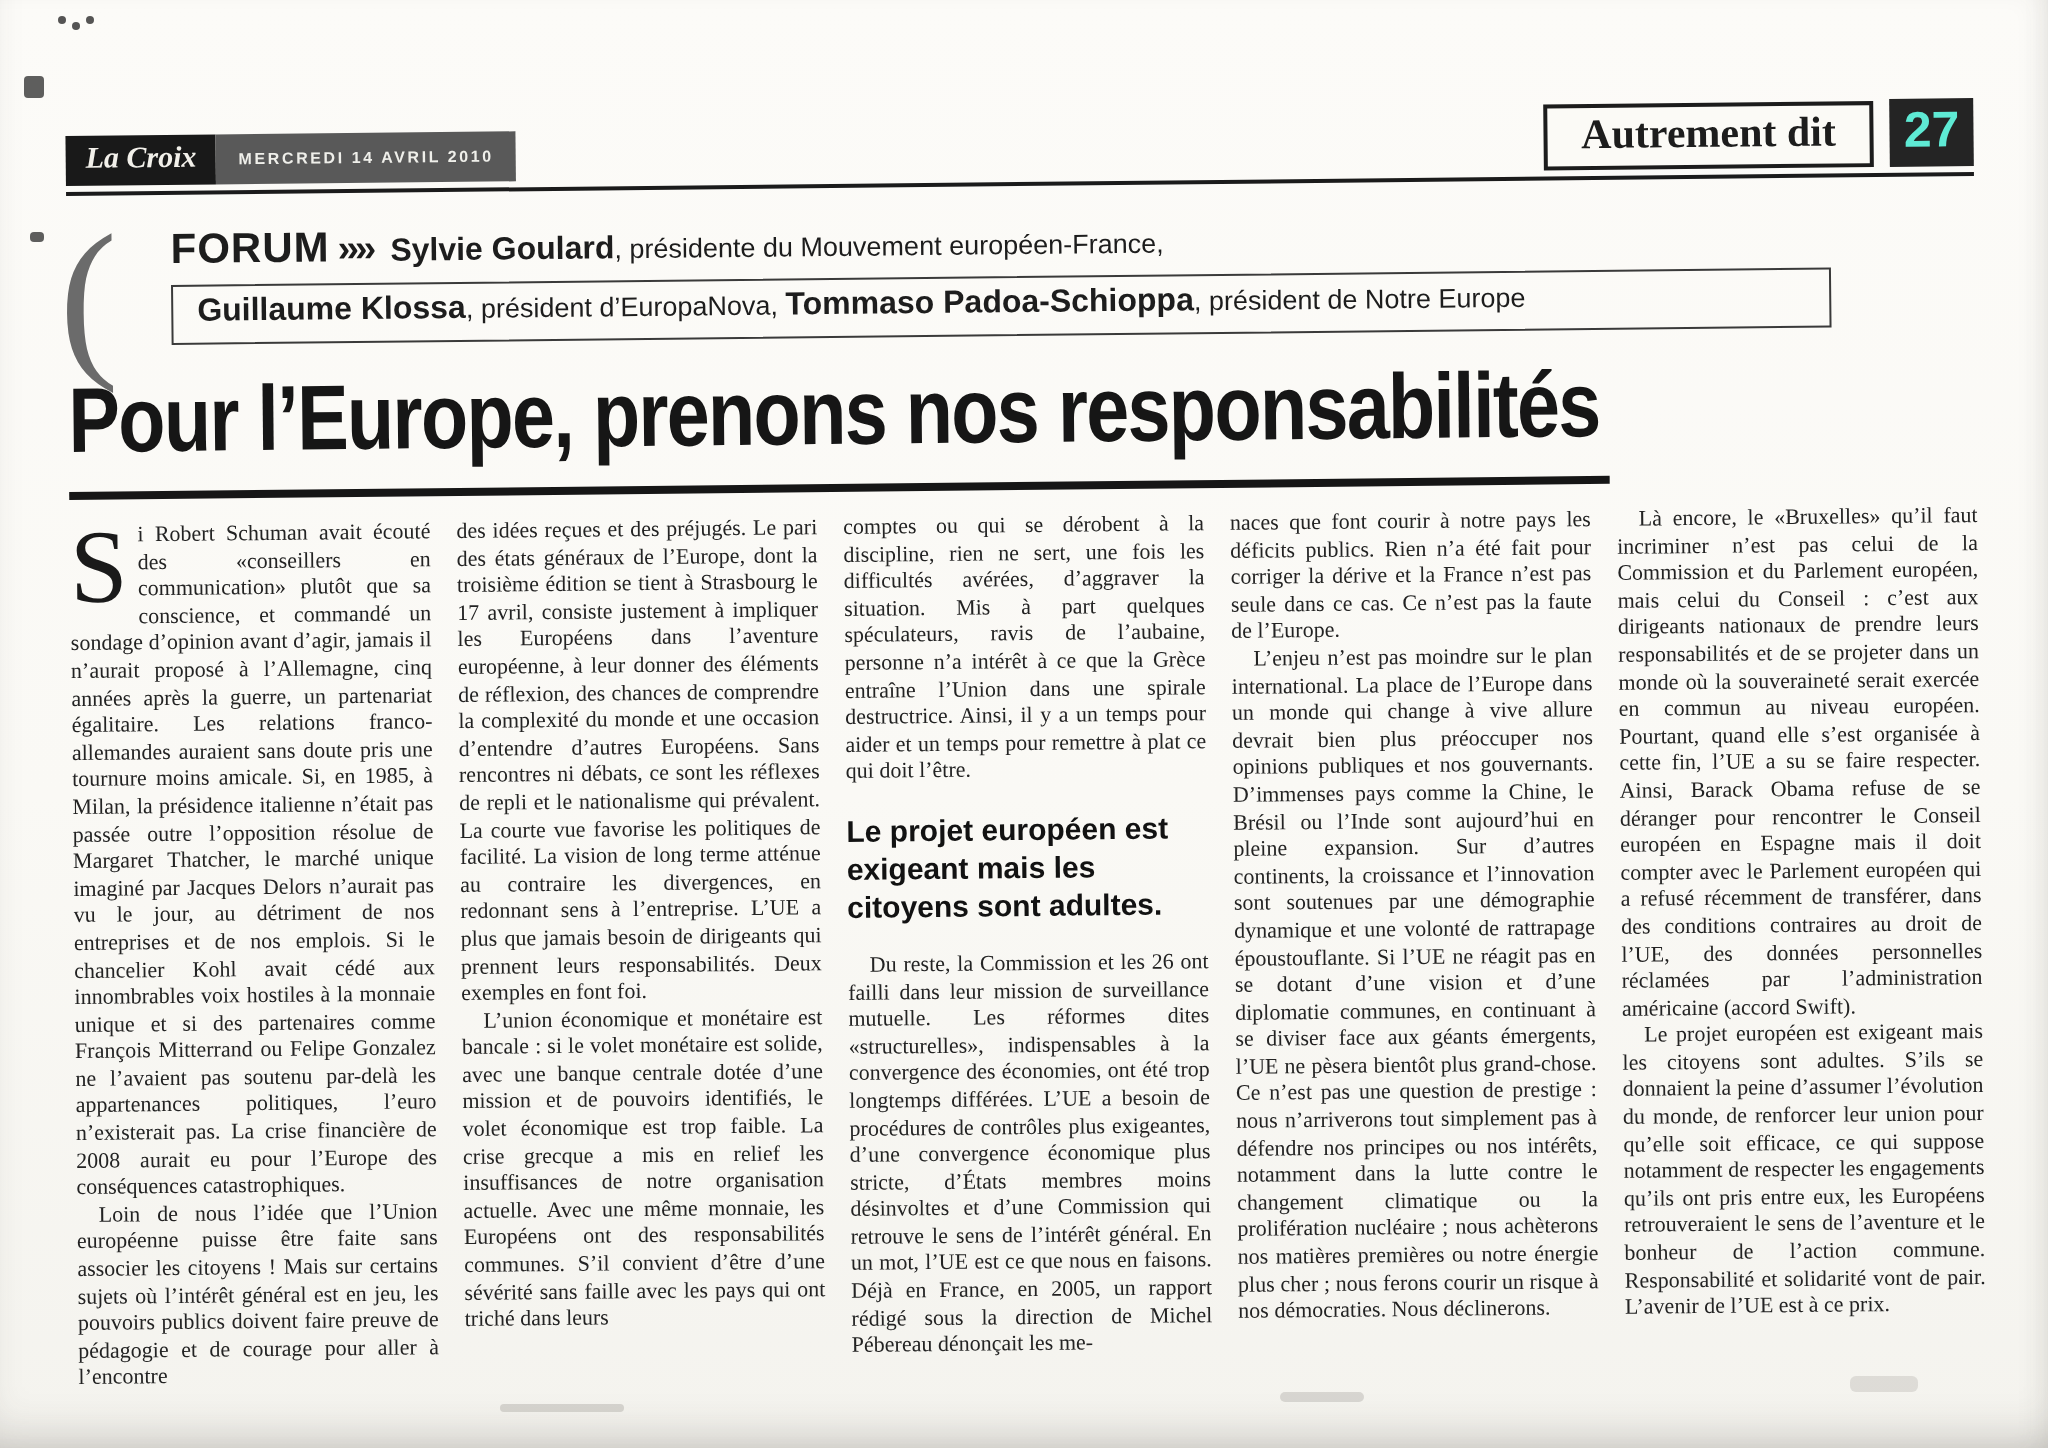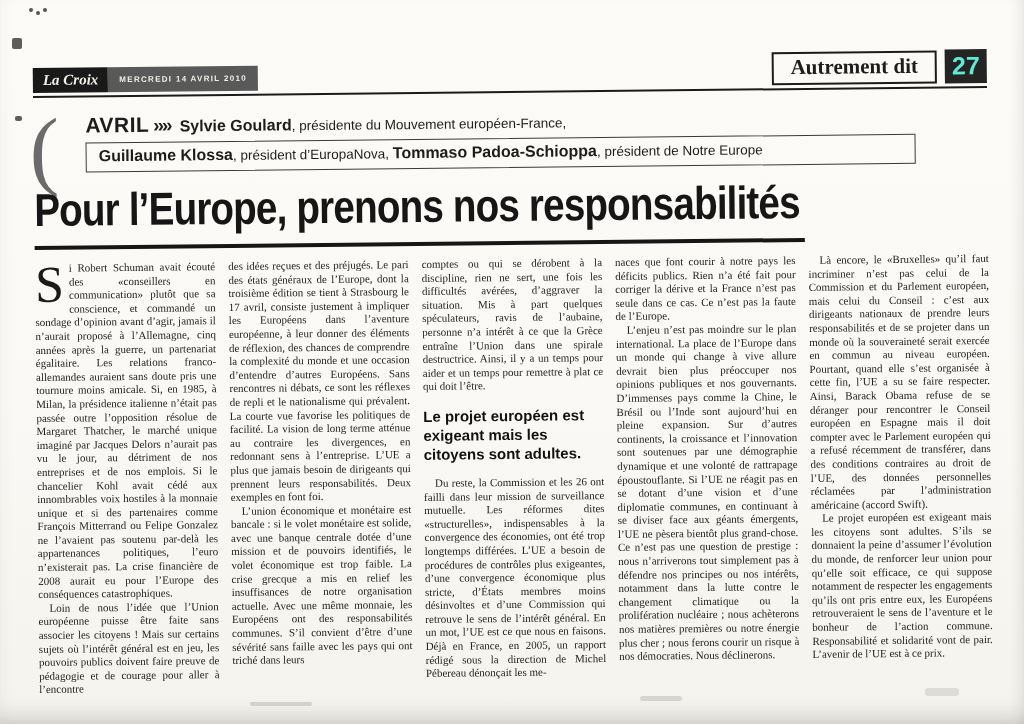--- a/index.html
+++ b/index.html
@@ -80,21 +80,21 @@
         <div class="section-box">Autrement dit</div>
         <div class="page-num">27</div>
       </div>
     </header>
     <div class="header-rule"></div>
 
     
     <section class="forum">
       <span class="paren">(</span>
       <div class="forum-line1">
-        <span class="forum-label">AVRIL</span><span class="forum-arrows">››››</span><span class="author-name">Sylvie Goulard</span><span class="author-role">, présidente du Mouvement européen-France,</span>
+        <span class="forum-label">FORUM</span><span class="forum-arrows">››››</span><span class="author-name">Sylvie Goulard</span><span class="author-role">, présidente du Mouvement européen-France,</span>
       </div>
       <div class="forum-line2">
         <span class="author-name">Guillaume Klossa</span><span class="author-role">, président d’EuropaNova, </span><span class="author-name">Tommaso Padoa-Schioppa</span><span class="author-role">, président de Notre Europe</span>
       </div>
     </section>
 
     
     <h1 class="headline">Pour l’Europe, prenons nos responsabilités</h1>
 
     

